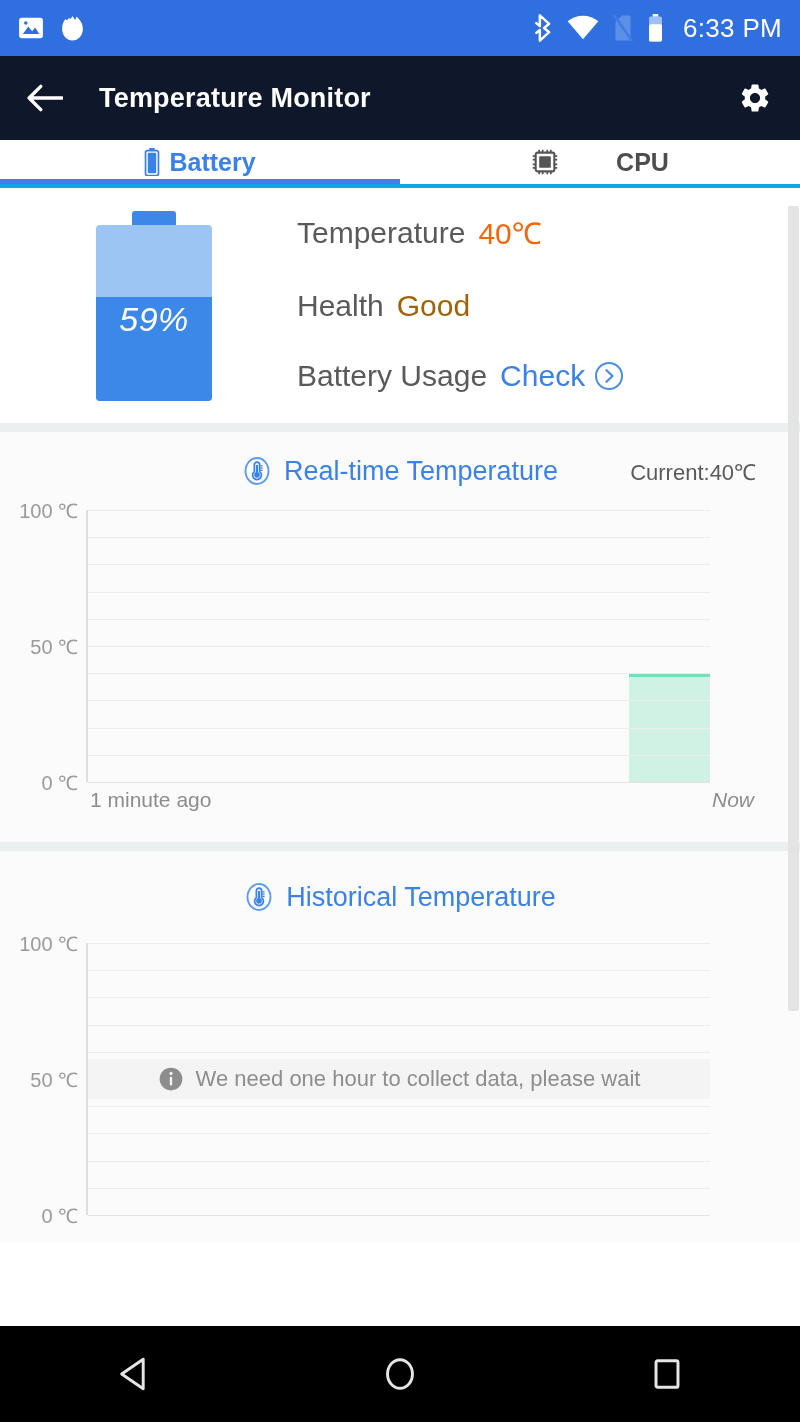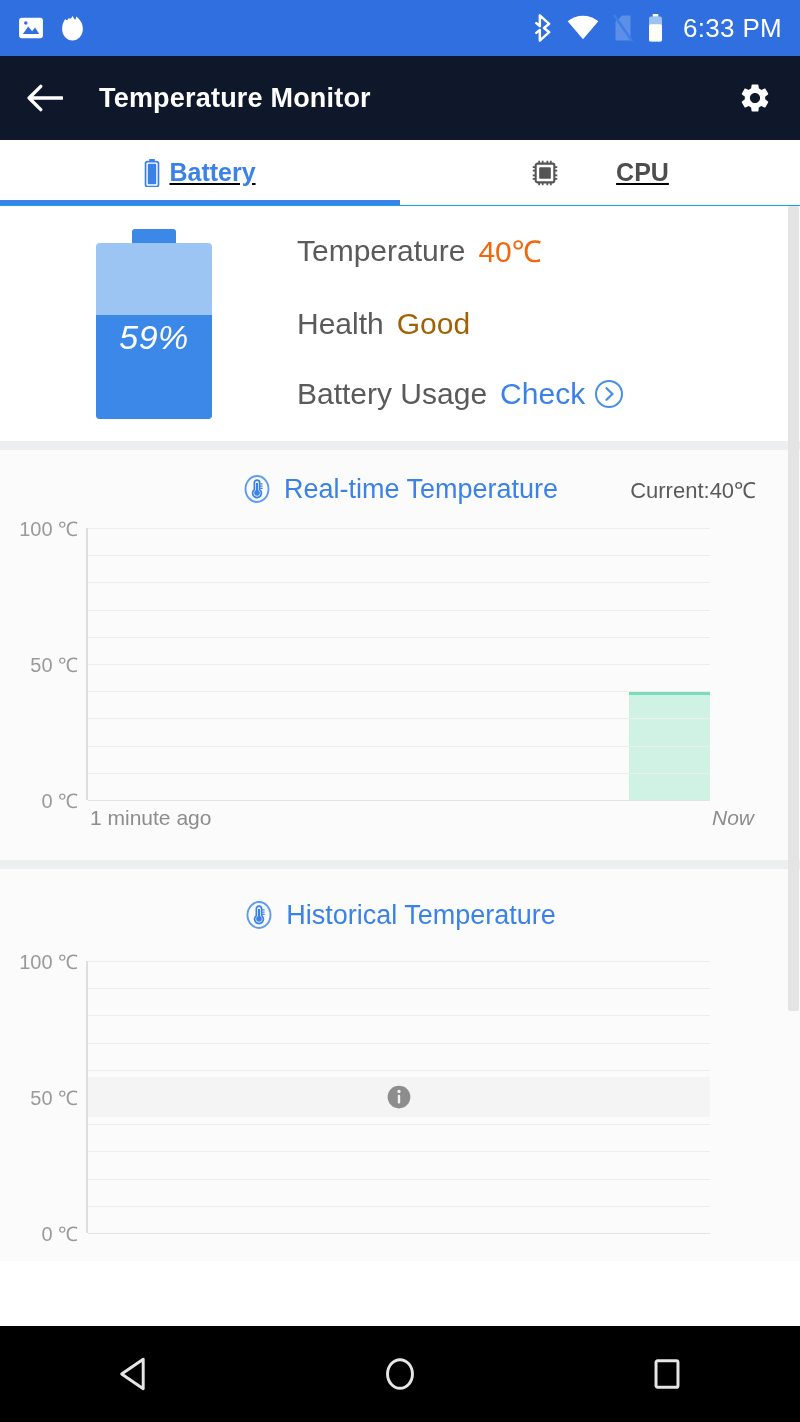--- a/index.html
+++ b/index.html
@@ -28,22 +28,22 @@
   }
   .appbar-title{
     color:#fff; font-size:27px; font-weight:bold; margin-left:31px;
     letter-spacing:.2px;
   }
   .appbar-spacer{ margin-left:auto; }
   .backbtn, .gearbtn{ display:flex; align-items:center; justify-content:center;
     width:46px; height:46px; cursor:pointer; }
 
   
-  .tabs{ height:66px; background:#fff; display:flex; position:relative;
-         border-bottom:1px solid #0ea5e9;text-decoration:underline; }
+  .tabs{ height:48px; background:#fff; display:flex; position:relative;
+         border-bottom:4px solid #0ea5e9; }
   .tab{ flex:1; display:flex; align-items:center; justify-content:center;
         gap:9px; cursor:pointer; position:relative; }
   .tab-label{ font-size:25px; font-weight:bold; }
   .tab.active .tab-label{ color:#3b82e8; }
   .tab.inactive .tab-label{ color:#4d4d4d;margin-left:48px; }
   .tab-underline{
     position:absolute; left:0; bottom:0; width:400px; height:5px;
     background:#3b82e8;
   }
 
@@ -372,20 +372,21 @@
         <div class="ytick" style="top: 50%;">50 ℃</div>
         <div class="ytick" style="top: 0%;">100 ℃</div>
         <div class="emptymsg" id="empty-hist" style="top: calc(50% - 20px);">
         <span>
           <svg class="ic" width="26" height="26" viewBox="0 0 24 24">
             <circle cx="12" cy="12" r="10.5" fill="#8d8d8d"></circle>
             <rect x="10.9" y="10" width="2.2" height="8" rx="1" fill="#f4f4f4"></rect>
             <circle cx="12" cy="6.9" r="1.5" fill="#f4f4f4"></circle>
           </svg>
         </span>
+        <span class="txt">We need one hour to collect data, please wait</span>
       </div>
       </div>
   </div>
   <div style="height:28px"></div>
 </div>
 
 <div class="scrollbar" style="top:206px;height:805px;"></div>
 
 <div class="navbar">
   <div class="navbtn">

